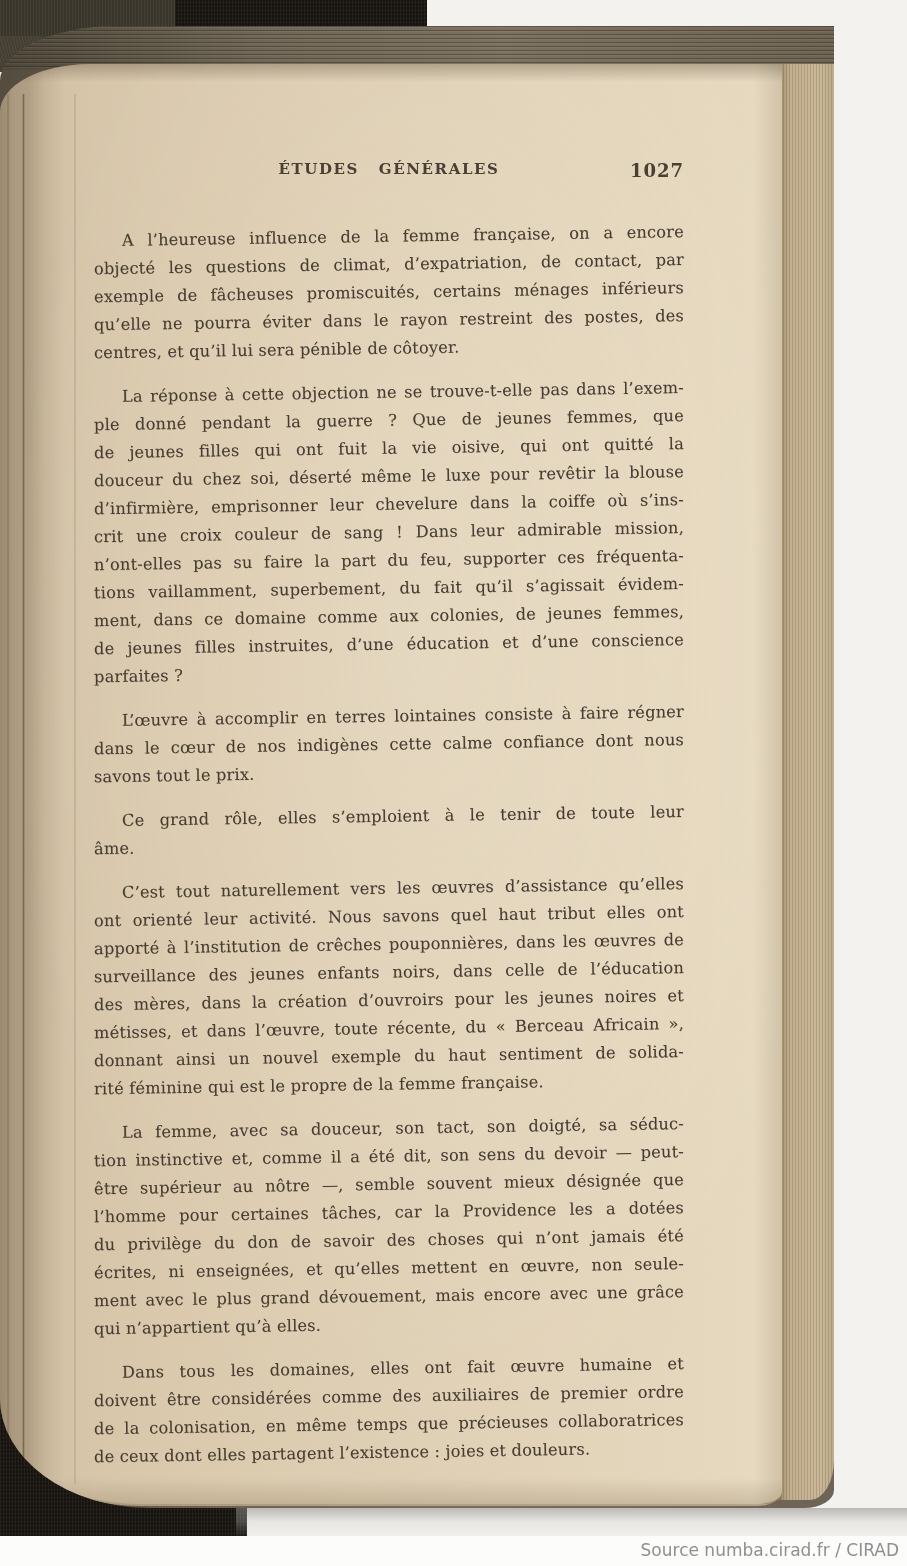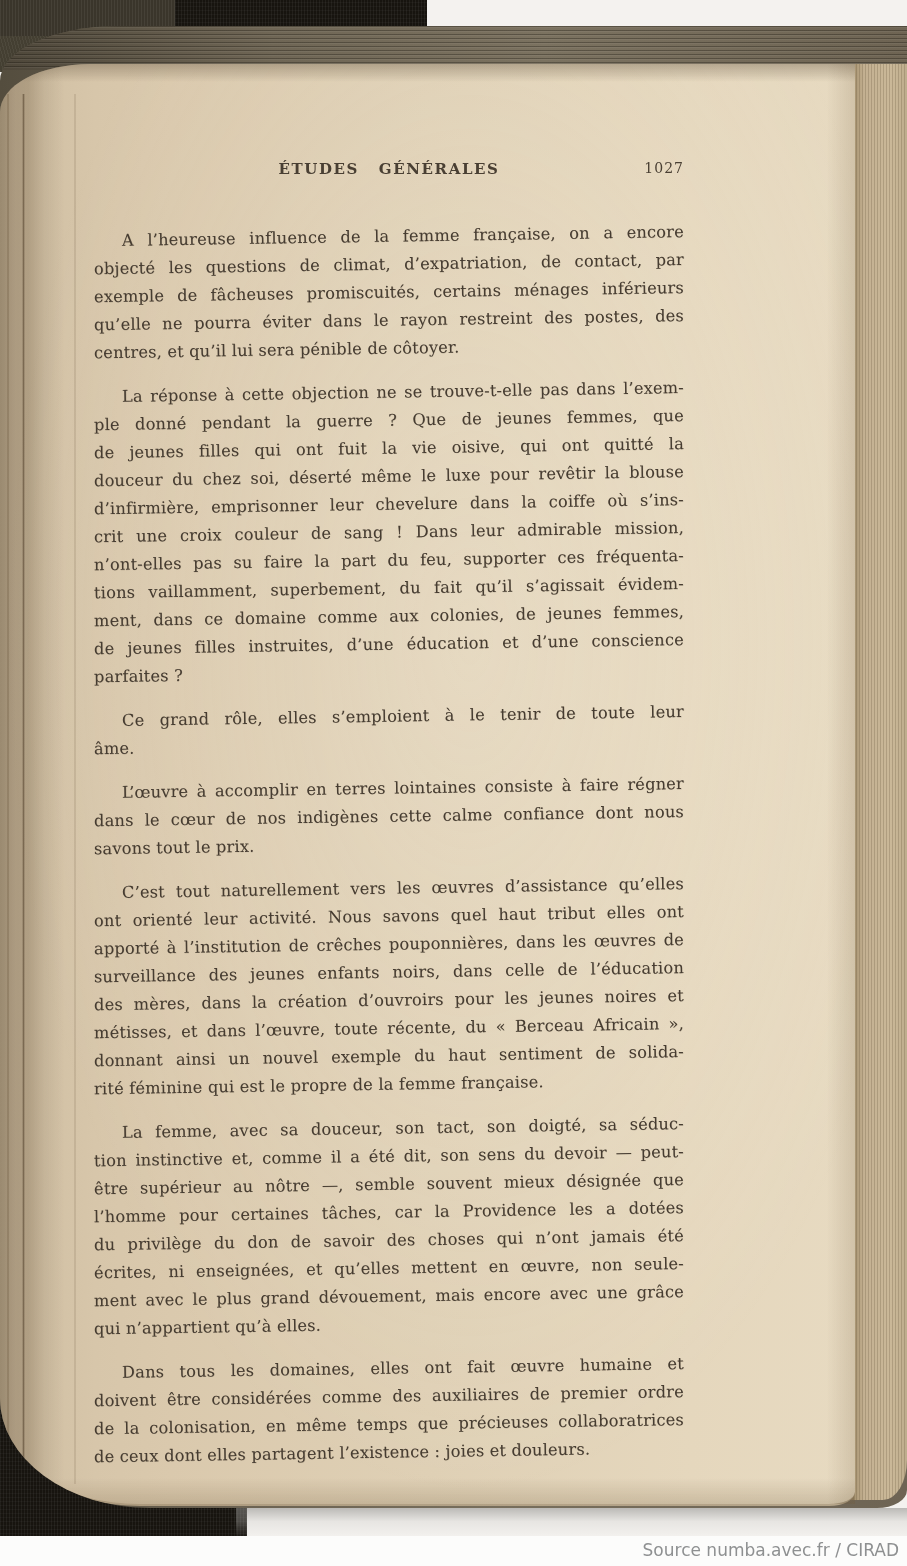--- a/index.html
+++ b/index.html
@@ -21,21 +21,21 @@
       #3a352b;}
   .cover-top-fabric-left{left:0;top:0;width:132px;height:72px;
     border-bottom-right-radius:60px 34px;
     background:
       repeating-linear-gradient(75deg, rgba(255,255,255,.05) 0 1px, transparent 1px 3px),
       #443f32;}
   .cover-top-black{left:175px;top:0;width:252px;height:43px;border-radius:0 0 16px 10px;}
   .cover-bottom-black{left:0;top:1392px;width:247px;height:146px;}
   
   .book{
-    position:absolute;left:0;top:26px;width:907px;height:1482px;
+    position:absolute;left:0;top:26px;width:834px;height:1482px;
     border-top-left-radius:120px 55px;
     border-bottom-left-radius:150px 110px;
     border-bottom-right-radius:30px 18px;
     overflow:hidden;
     background:linear-gradient(90deg,#544d3e,#6b6252 25%,#776e5c 55%,#6e6454);
   }
   .band{
     position:absolute;left:0;top:0;right:0;height:44px;
     background:
       repeating-linear-gradient(180deg, rgba(15,12,6,.30) 0 1px, rgba(255,255,255,.05) 1px 2px, transparent 2px 4px),
@@ -77,21 +77,21 @@
   .header-row{
     position:absolute;left:78px;top:96px;width:622px;height:26px;
     color:#493f33;
   }
   .header-title{
     position:absolute;left:0;right:0;text-align:center;
     font-size:15px;font-weight:700;letter-spacing:1.6px;word-spacing:13px;
   }
   .header-num{
     position:absolute;right:16px;top:0;
-    font-size:14px;font-weight:400;letter-spacing:1px;
+    font-size:18px;font-weight:700;letter-spacing:1px;
   }
   .text-block{
     position:absolute;left:78px;top:138px;width:622px;
     color:#463c31;font-size:16.2px;line-height:28px;letter-spacing:.2px;
     text-shadow:.3px .3px 0 rgba(70,58,45,.25);
   }
   .para{margin:16px;}
   .line{
     text-align:justify;text-align-last:justify;
     transform:rotate(-0.9deg);transform-origin:100% 60%;
@@ -149,27 +149,27 @@
             <div class="line">douceur du chez soi, déserté même le luxe pour revêtir la blouse</div>
             <div class="line">d’infirmière, emprisonner leur chevelure dans la coiffe où s’ins-</div>
             <div class="line">crit une croix couleur de sang ! Dans leur admirable mission,</div>
             <div class="line">n’ont-elles pas su faire la part du feu, supporter ces fréquenta-</div>
             <div class="line">tions vaillamment, superbement, du fait qu’il s’agissait évidem-</div>
             <div class="line">ment, dans ce domaine comme aux colonies, de jeunes femmes,</div>
             <div class="line">de jeunes filles instruites, d’une éducation et d’une conscience</div>
             <div class="line last">parfaites ?</div>
           </div>
           <div class="para">
-            <div class="line first">Ce grand rôle, elles s’emploient à le tenir de toute leur</div>
-            <div class="line last">âme.</div>
-          </div>
-          <div class="para">
             <div class="line first">L’œuvre à accomplir en terres lointaines consiste à faire régner</div>
             <div class="line">dans le cœur de nos indigènes cette calme confiance dont nous</div>
             <div class="line last">savons tout le prix.</div>
+          </div>
+          <div class="para">
+            <div class="line first">Ce grand rôle, elles s’emploient à le tenir de toute leur</div>
+            <div class="line last">âme.</div>
           </div>
           <div class="para">
             <div class="line first">C’est tout naturellement vers les œuvres d’assistance qu’elles</div>
             <div class="line">ont orienté leur activité. Nous savons quel haut tribut elles ont</div>
             <div class="line">apporté à l’institution de crêches pouponnières, dans les œuvres de</div>
             <div class="line">surveillance des jeunes enfants noirs, dans celle de l’éducation</div>
             <div class="line">des mères, dans la création d’ouvroirs pour les jeunes noires et</div>
             <div class="line">métisses, et dans l’œuvre, toute récente, du « Berceau Africain »,</div>
             <div class="line">donnant ainsi un nouvel exemple du haut sentiment de solida-</div>
             <div class="line last">rité féminine qui est le propre de la femme française.</div>
@@ -189,15 +189,15 @@
             <div class="line">doivent être considérées comme des auxiliaires de premier ordre</div>
             <div class="line">de la colonisation, en même temps que précieuses collaboratrices</div>
             <div class="line last">de ceux dont elles partagent l’existence : joies et douleurs.</div>
           </div>
         </div>
     </div>
   </div>
 
   <div class="below-shadow"></div>
   <div class="bottom-strip"></div>
-  <div class="watermark">Source numba.avec.fr / CIRAD</div>
+  <div class="watermark">Source numba.cirad.fr / CIRAD</div>
 
 </div>
 
 </body></html>

